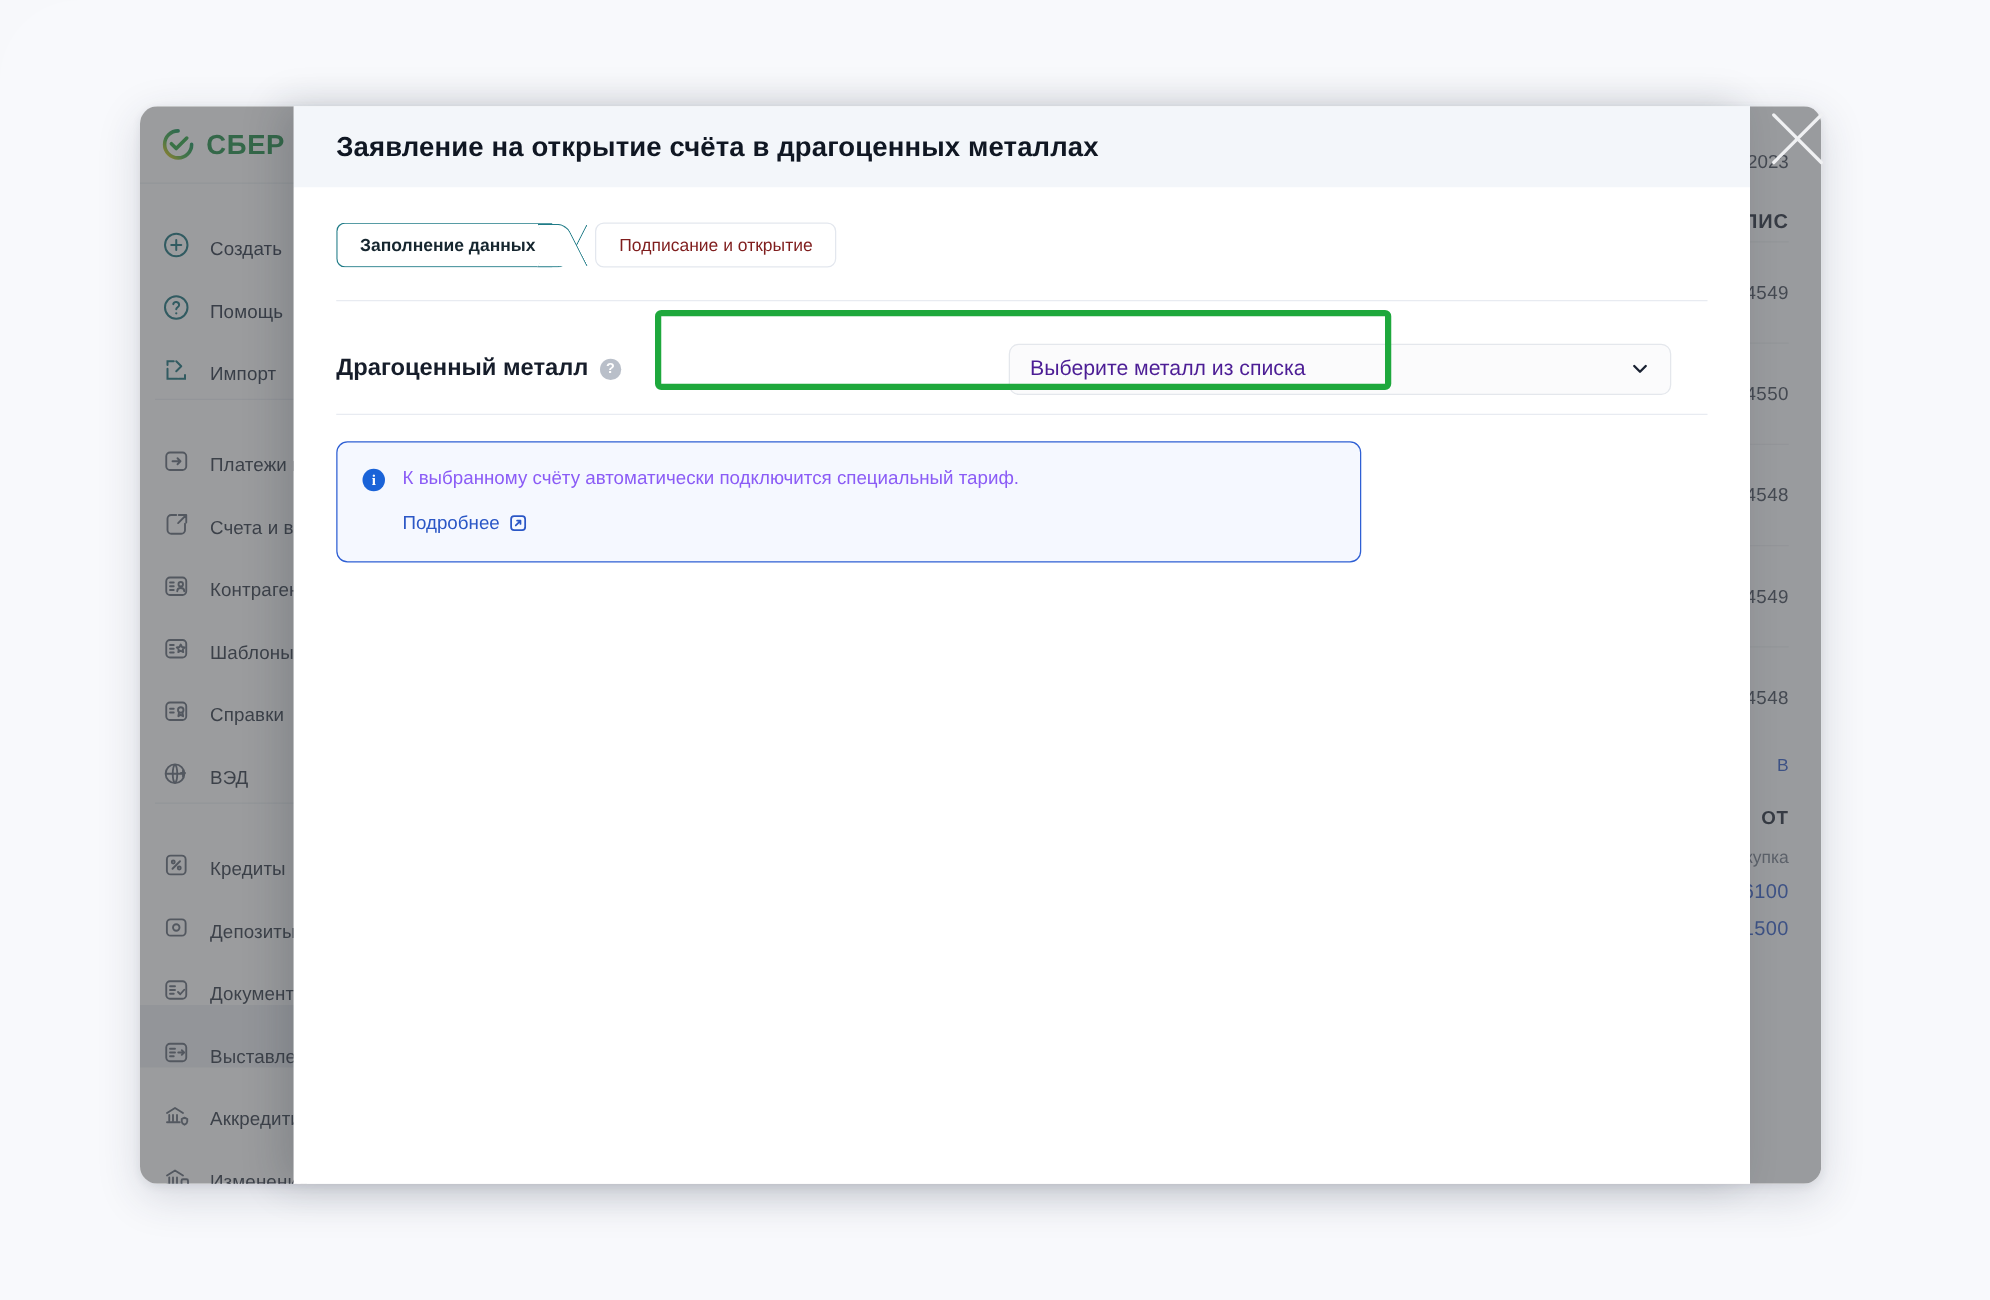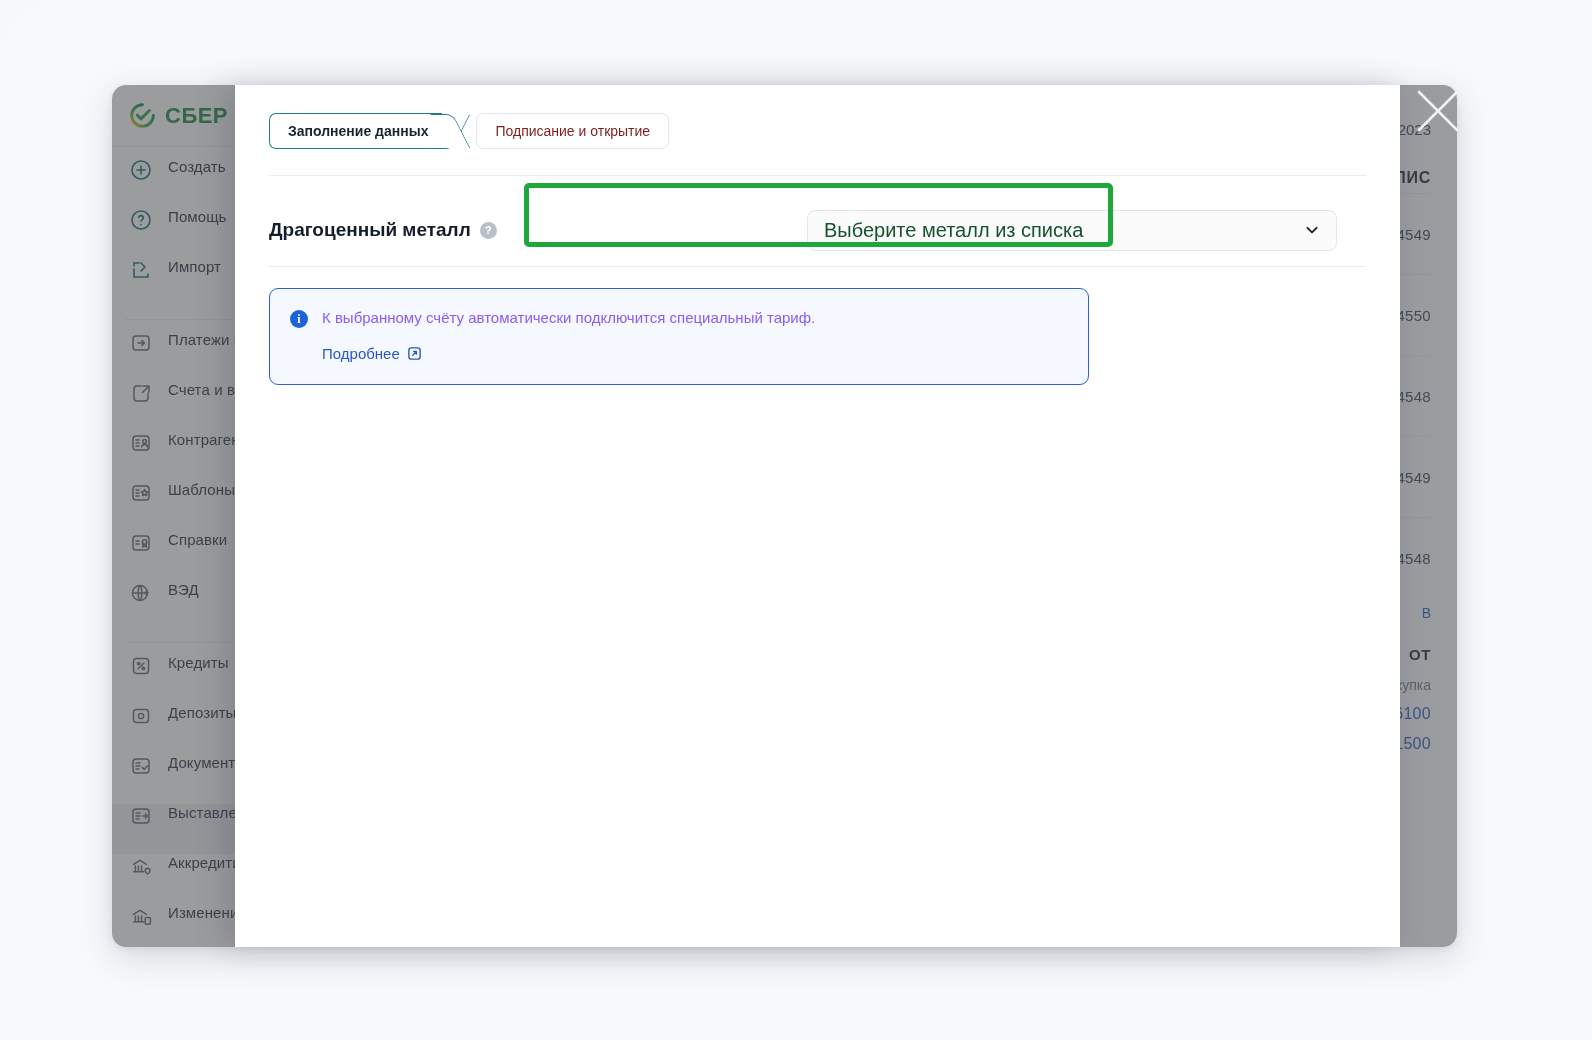--- a/index.html
+++ b/index.html
@@ -73,21 +73,21 @@
     color: #21a038;
     letter-spacing: .2px;
   }
 
   .nav-group { padding: 11px 0 11px 0; }
   .nav-divider { height: 1px; background: #eceff4; margin: 0 12px; }
 
   .nav-item {
     height: 50px;
     display: flex;
-    align-items: flex-start;
+    align-items: flex-end;
     padding-left: 17px;
     gap: 15px;
     cursor: pointer;
     white-space: nowrap;
   }
   .nav-item.selected { background: #edeff3; }
   .nav-icon {
     width: 24px; height: 24px;
     flex: 0 0 auto;
     display: block;
@@ -299,22 +299,22 @@
     height: 41px;
     background: #fbfbfc;
     border: 1px solid #e4e7ec;
     border-radius: 8px;
     display: flex;
     align-items: center;
     padding: 0 16px;
     cursor: pointer;
   }
   #metal-placeholder {
-    font-size: 20px;
-    color: #14532d;
+    font-size: 17px;
+    color: #4c1d95;
     flex: 1 1 auto;
   }
   .chevron {
     width: 16px; height: 16px;
     flex: 0 0 auto;
     color: #1a2232;
   }
 
   #field-rule {
     height: 1px;
@@ -600,20 +600,23 @@
         <div class="rate-val">3,6100</div>
         <div class="rate-val">3,1500</div>
       </div>
     </div>
 
     <div id="app-veil"></div>
   </div>
 
   <section id="modal">
 
+    <header id="modal-header">
+      <h1 id="modal-title">Заявление на открытие счёта в драгоценных металлах</h1>
+    </header>
 
     <div id="modal-body">
 
       <div id="tabs">
         <div class="tab active">
           <span>Заполнение данных</span>
         </div>
         <div class="tab inactive">
           <span>Подписание и открытие</span>
         </div>

